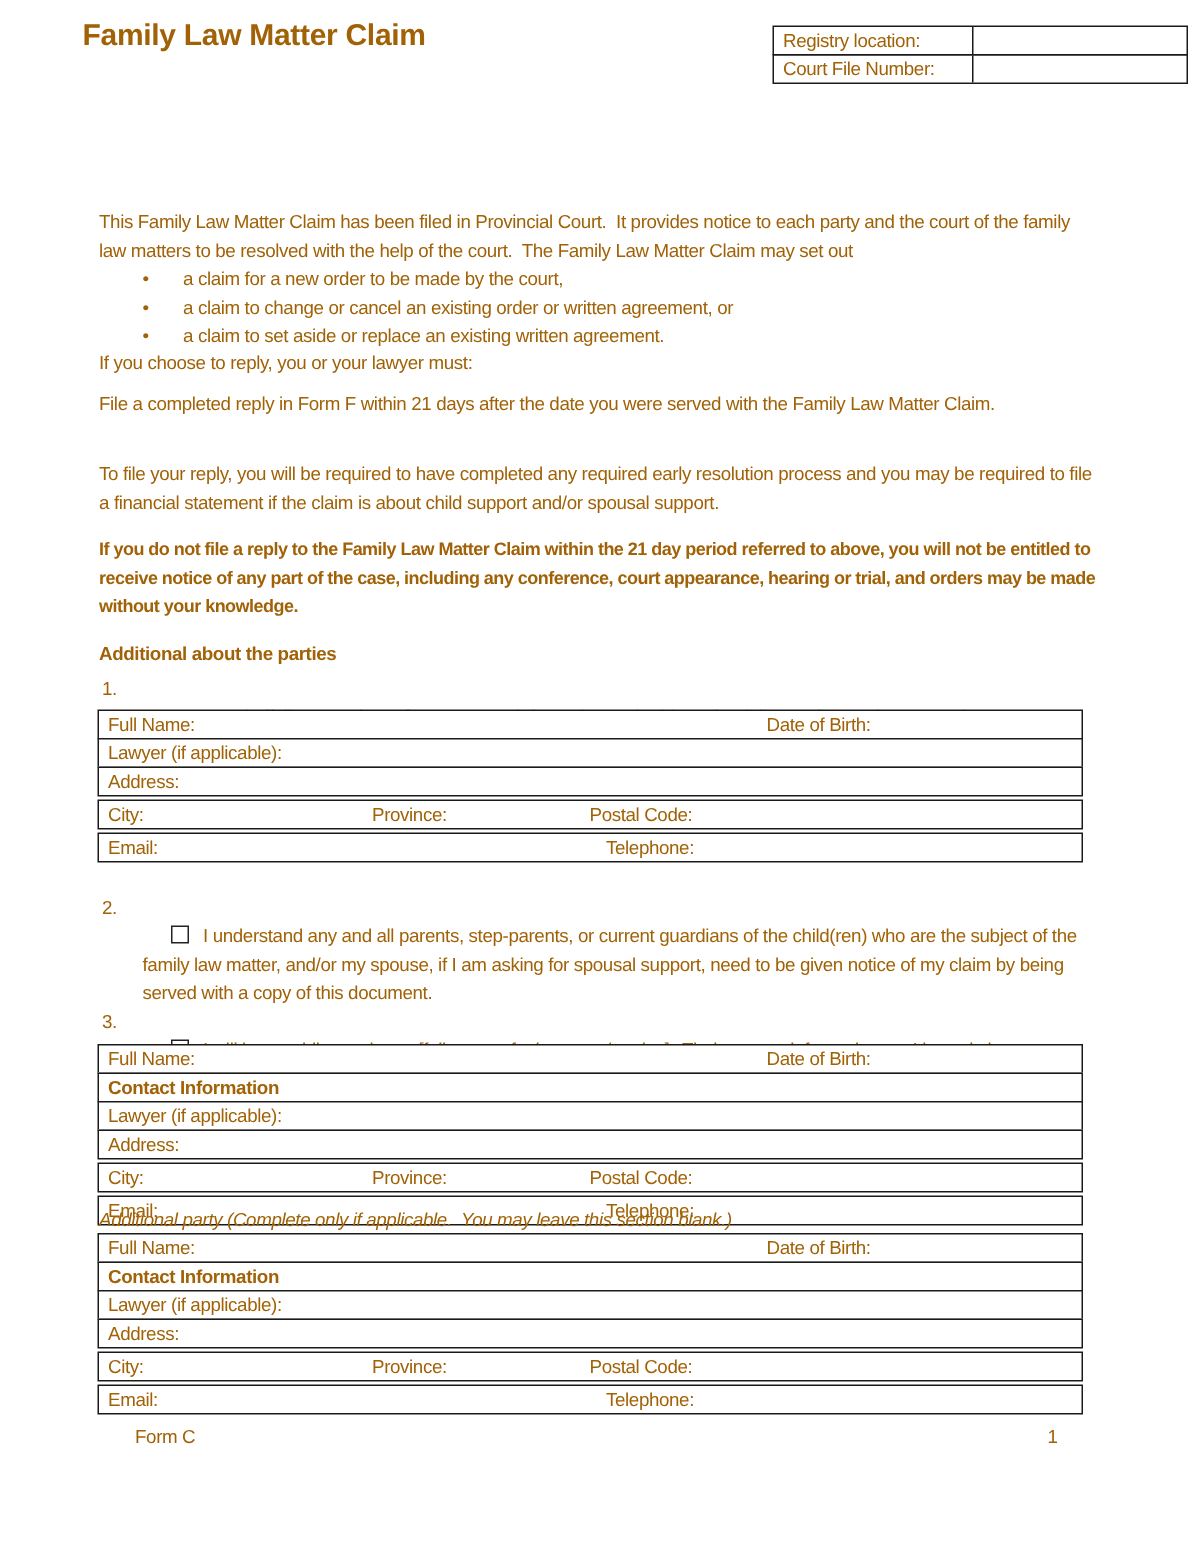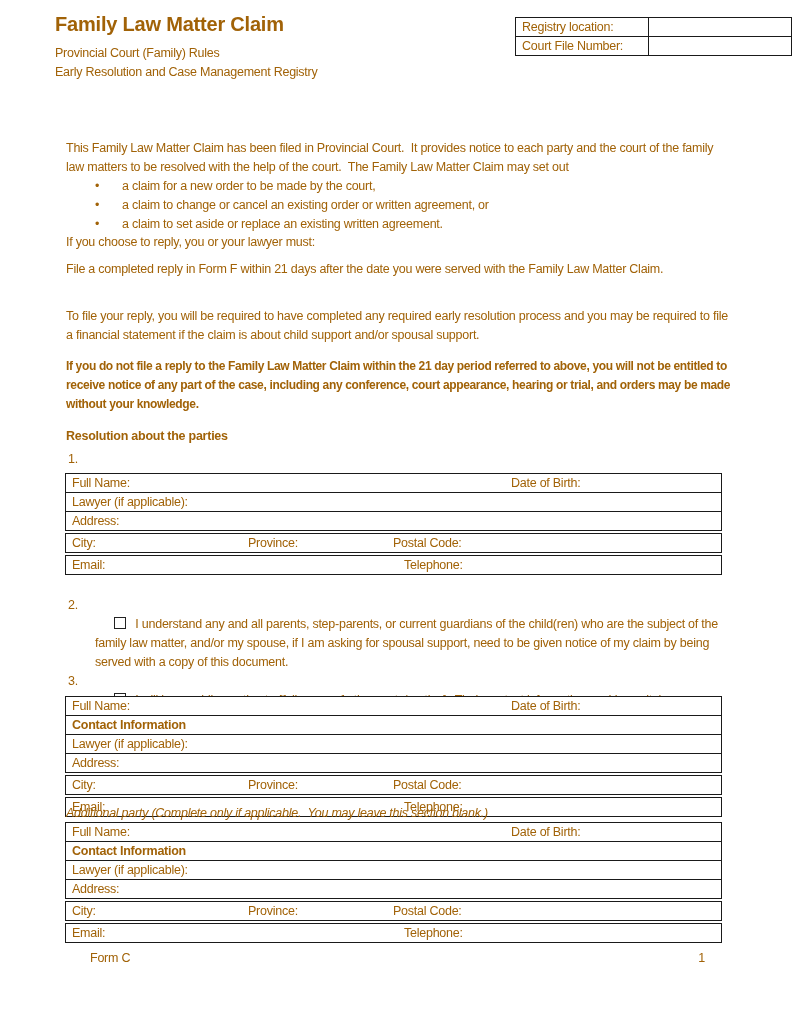--- a/index.html
+++ b/index.html
@@ -65,24 +65,20 @@
 
   
   .footer { left: 90px; top: 951px; width: 615px; display: flex; justify-content: space-between; font-size: 12.5px; letter-spacing: -0.25px; }
 </style>
 </head>
 <body>
 
 <div class="page">
 
   <div class="abs title">Family Law Matter Claim</div>
-  <div class="abs subtitles">
-    <div>Provincial Court (Family) Rules</div>
-    <div>Early Resolution and Case Management Registry</div>
-  </div>
 
   <div class="abs registry">
     <div class="reg-row">
       <div class="reg-label">Registry location:</div>
       <div class="reg-value"></div>
     </div>
     <div class="reg-row">
       <div class="reg-label">Court File Number:</div>
       <div class="reg-value"></div>
     </div>
@@ -103,21 +99,21 @@
       <span class="bullet-dot">•</span>
       <span>a claim to set aside or replace an existing written agreement.</span>
     </div>
   </div>
 
   <div class="abs para body-text pre" style="top:233px">If you choose to reply, you or your lawyer must:</div>
   <div class="abs para body-text pre" style="top:260px;width:648px">File a completed reply in Form F within 21 days after the date you were served with the Family Law Matter Claim.</div>
   <div class="abs para body-text pre" style="top:307px">To file your reply, you will be required to have completed any required early resolution process and you may be required to file a financial statement if the claim is about child support and/or spousal support.</div>
   <div class="abs para bold-para pre" style="top:357px;width:672px">If you do not file a reply to the Family Law Matter Claim within the 21 day period referred to above, you will not be entitled to receive notice of any part of the case, including any conference, court appearance, hearing or trial, and orders may be made without your knowledge.</div>
 
-  <div class="abs section-heading" style="top:429px">Resolution about the parties</div>
+  <div class="abs section-heading" style="top:429px">Additional about the parties</div>
 
   <div class="abs item item1 body-text nowrap" style="left:68px;top:450px;width:664px">
     <div class="item-body pre">
       <span class="item-num">1.</span><span>My name is </span><span style="font-style:italic">[full name of party]</span><span>.  My contact information and address for delivery of court documents is:</span>
     </div>
   </div>
 
   <div class="abs ptable" style="top:473px">
     <div class="prow">
       <span class="lbl">Full Name:</span>

